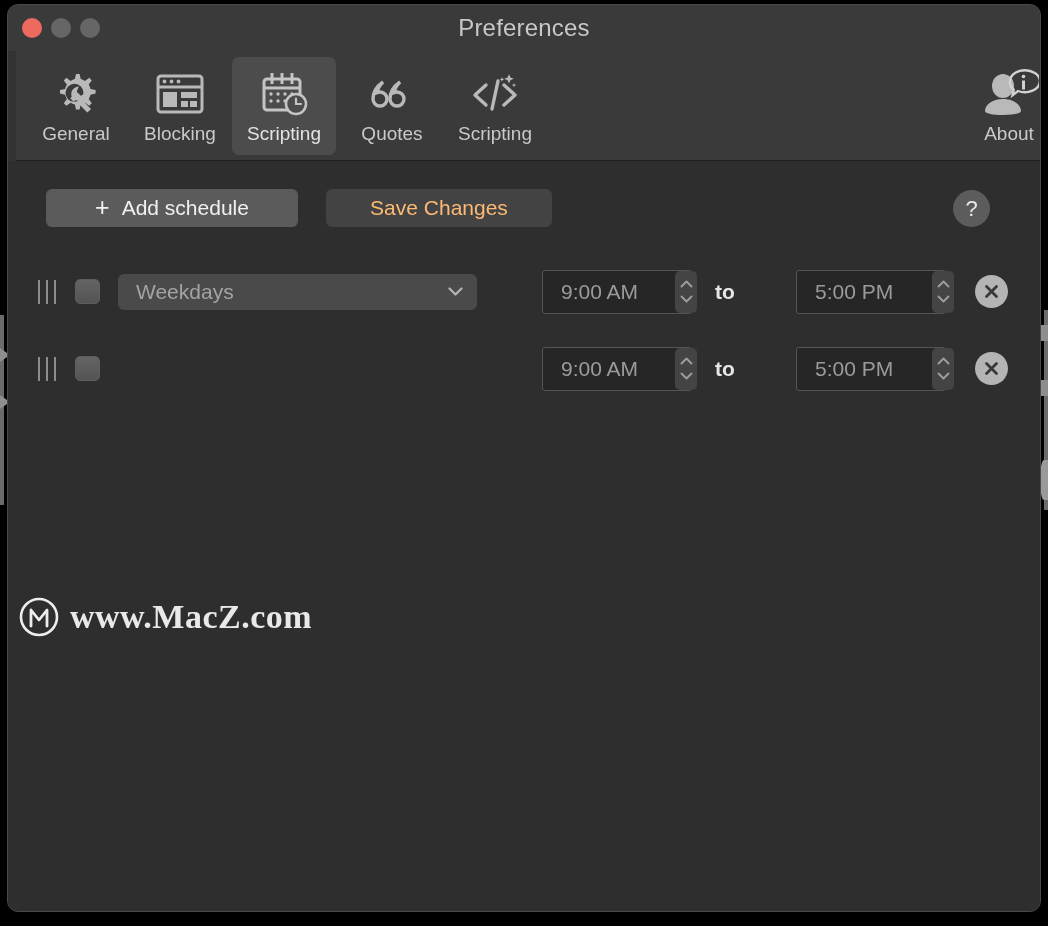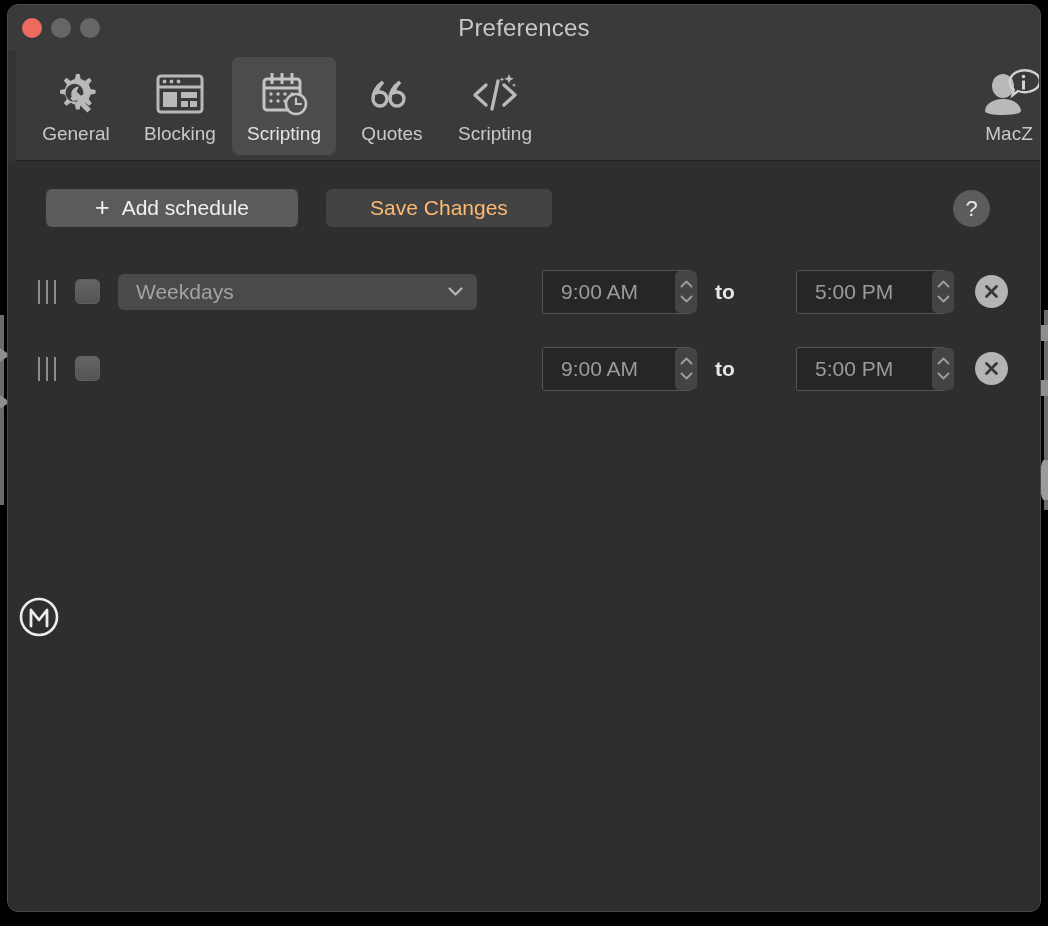--- a/index.html
+++ b/index.html
@@ -454,21 +454,21 @@
             </g>
             <g fill="none" stroke="#d2d2d2" stroke-width="2.4">
               <path d="M36 6 a15 11 0 1 1 3 18 l-5.5 4.2 1.2-5.6 A13 11 0 0 1 36 6 z"></path>
             </g>
             <g fill="#d2d2d2">
               <circle cx="44.5" cy="9.5" r="1.8"></circle>
               <path d="M43 13.5 h3 v9 h-3 z"></path>
             </g>
           </svg>
         </div>
-        <div class="tb-label">MacZ</div>
+        <div class="tb-label">About</div>
       </div>
 
     </div>
 
     <div class="content">
 
       <div class="actionbar">
         <button class="btn btn-add">
           <span class="plus">+</span>
           <span>Add schedule</span>
@@ -553,17 +553,18 @@
           </button>
         </div>
 
       </div>
 
       <div class="watermark">
         <svg width="42" height="42" viewBox="0 0 42 42">
           <circle cx="21" cy="21" r="18" fill="none" stroke="#ededed" stroke-width="2.6"></circle>
           <path d="M13 30 V14 l8 10 8-10 v16" fill="none" stroke="#ededed" stroke-width="2.8" stroke-linejoin="round" stroke-linecap="round"></path>
         </svg>
+        <span class="wm-text">www.MacZ.com</span>
       </div>
 
     </div>
   </div>
 </div>
 
 </body></html>

